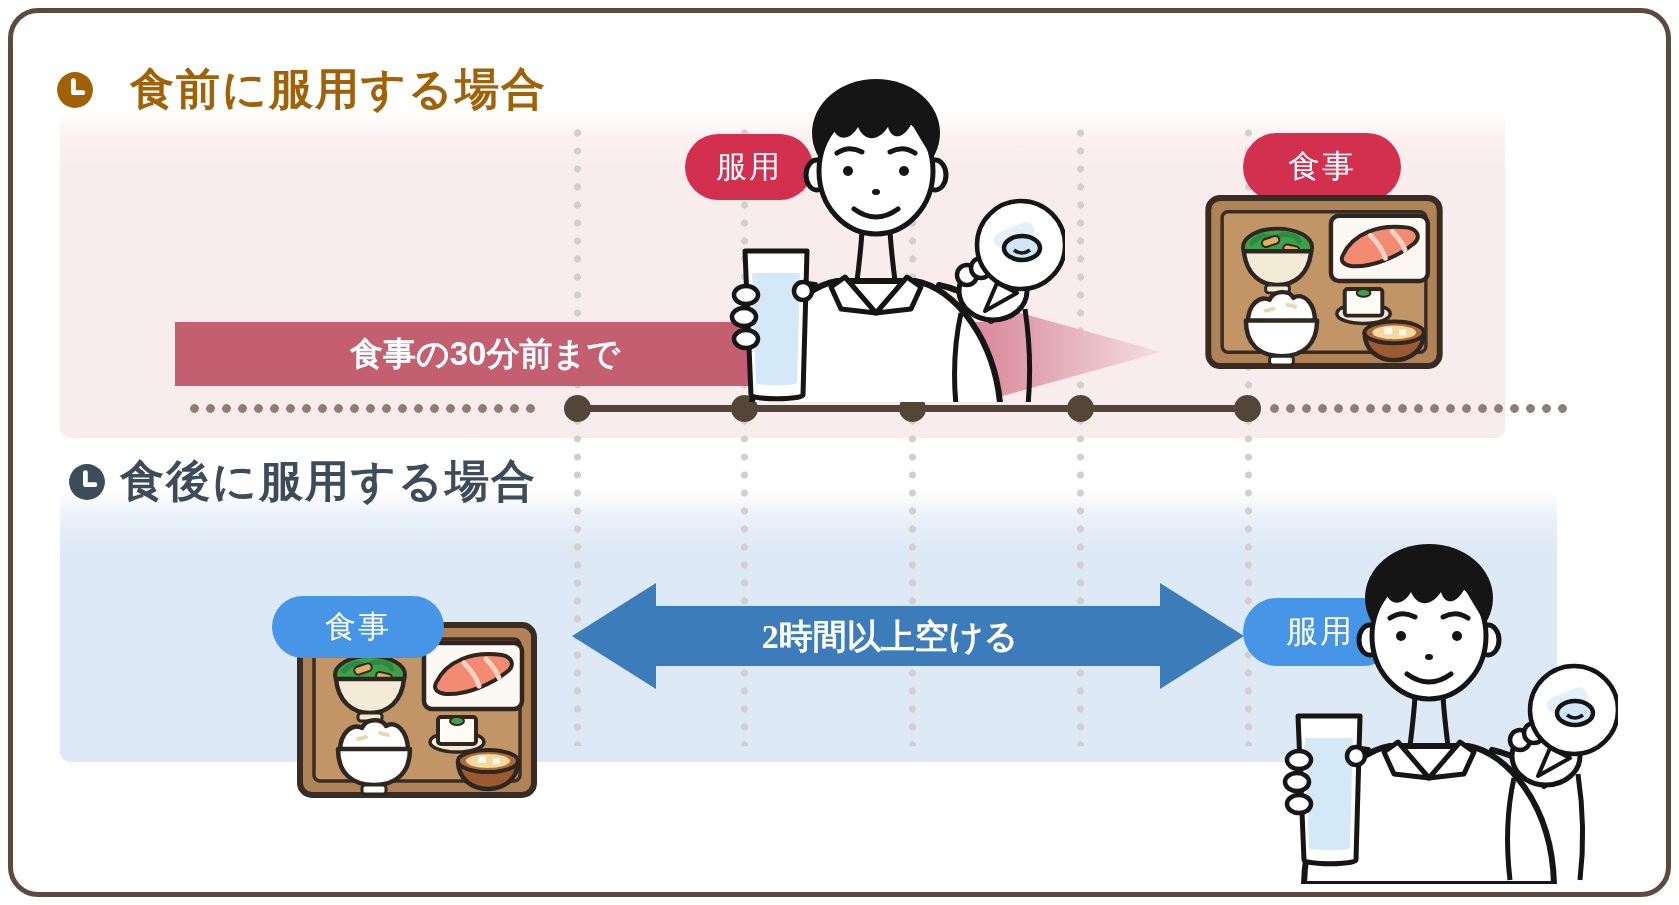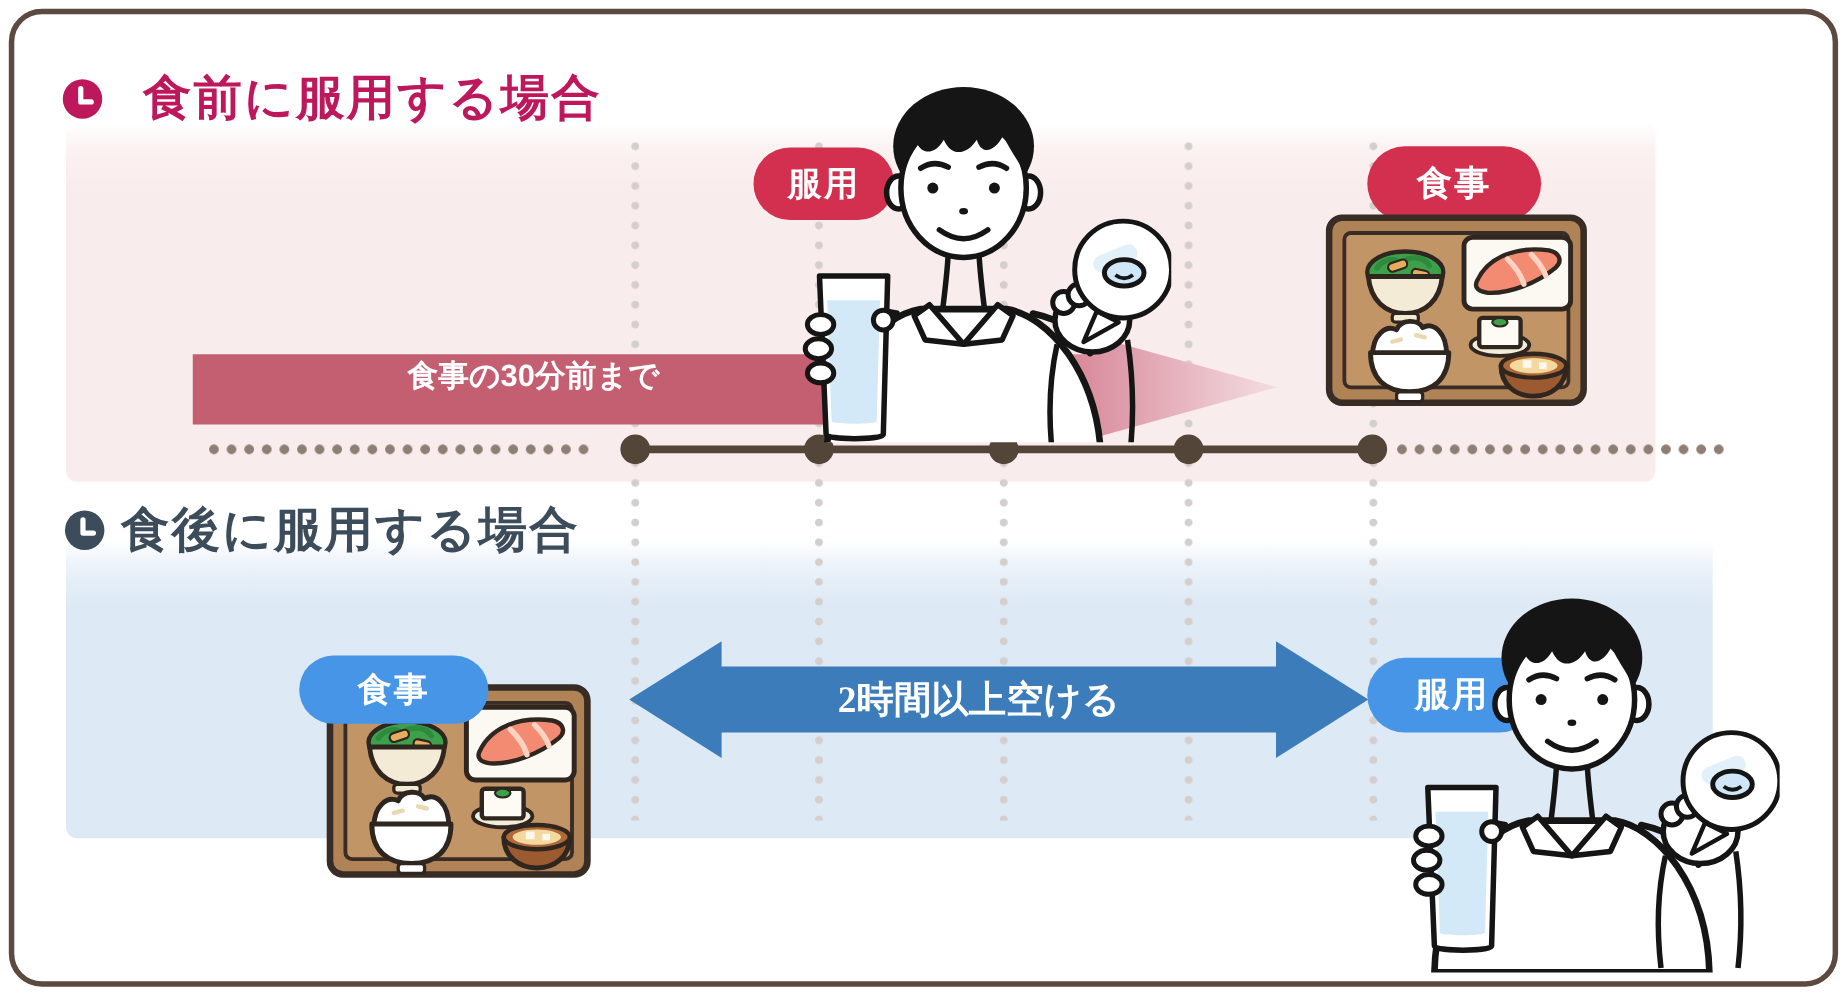--- a/index.html
+++ b/index.html
@@ -28,44 +28,44 @@
   .vline{
     top:128px;height:618px;width:7px;z-index:1;
     background-image:radial-gradient(circle at 3.5px 5px,#d4cecd 3.2px,transparent 3.9px);
     background-size:7px 18px;background-repeat:repeat-y;
   }
   
   .sec-title{
     display:flex;align-items:center;gap:14px;
     font-weight:bold;font-size:44px;letter-spacing:2px;z-index:2;white-space:nowrap;
   }
-  .sec-title-top{left:56px;top:60px;color:#be185d;gap:36px;}
-  .sec-title-bottom{left:58px;top:452px;color:#3c4c5a;}
+  .sec-title-top{left:56px;top:60px;color:#a16207;gap:36px;}
+  .sec-title-bottom{left:68px;top:452px;color:#3c4c5a;}
   .clk{width:38px;height:38px;flex:0 0 auto;}
   
   .arrow-svg{z-index:2;}
   .arrow-label{
     z-index:2;color:#ffffff;font-weight:bold;text-align:center;white-space:nowrap;
   }
-  .arrow-label-pink{left:295px;top:324px;width:380px;font-size:28px;line-height:36px;}
+  .arrow-label-pink{left:295px;top:336px;width:380px;font-size:33px;line-height:36px;}
   .arrow-label-blue{left:700px;top:618px;width:380px;font-size:34px;line-height:38px;font-family:Liberation Serif, serif;}
   
   .tl-line{left:577px;top:405px;width:668px;height:7px;background:#544539;border-radius:4px;z-index:3;}
   .tl-dot{width:27px;height:27px;border-radius:50%;background:#544539;top:395px;z-index:3;}
   .tl-dots{
     top:404px;height:9px;z-index:3;
     background-image:radial-gradient(circle at 4.5px 4.5px,#8e7e74 4px,transparent 4.7px);
     background-size:16px 9px;background-repeat:repeat-x;
   }
   .tl-dots-left{left:190px;width:350px;}
   .tl-dots-right{left:1270px;width:302px;}
   
   .pill{
     display:flex;align-items:center;justify-content:center;
-    color:#fff;font-weight:bold;letter-spacing:2px;white-space:nowrap;
+    color:#fff;font-weight:normal;letter-spacing:2px;white-space:nowrap;
   }
   .pill-red{background:#d2304e;}
   .pill-blue{background:#4795e6;}
   .badge-dose-top {left:685px;top:134px;width:128px;height:66px;border-radius:33px;font-size:31px;z-index:4;}
   .badge-meal-top {left:1243px;top:133px;width:158px;height:68px;border-radius:34px;font-size:32px;z-index:4;}
   .badge-meal-bottom{left:272px;top:596px;width:172px;height:62px;border-radius:31px;font-size:31px;z-index:5;}
   .badge-dose-bottom{left:1243px;top:598px;width:154px;height:68px;border-radius:34px;font-size:32px;z-index:5;}
   
   .tray-top{left:1203px;top:194px;width:242px;height:176px;z-index:5;}
   .tray-bottom{left:296px;top:620px;width:242px;height:180px;z-index:4;}

